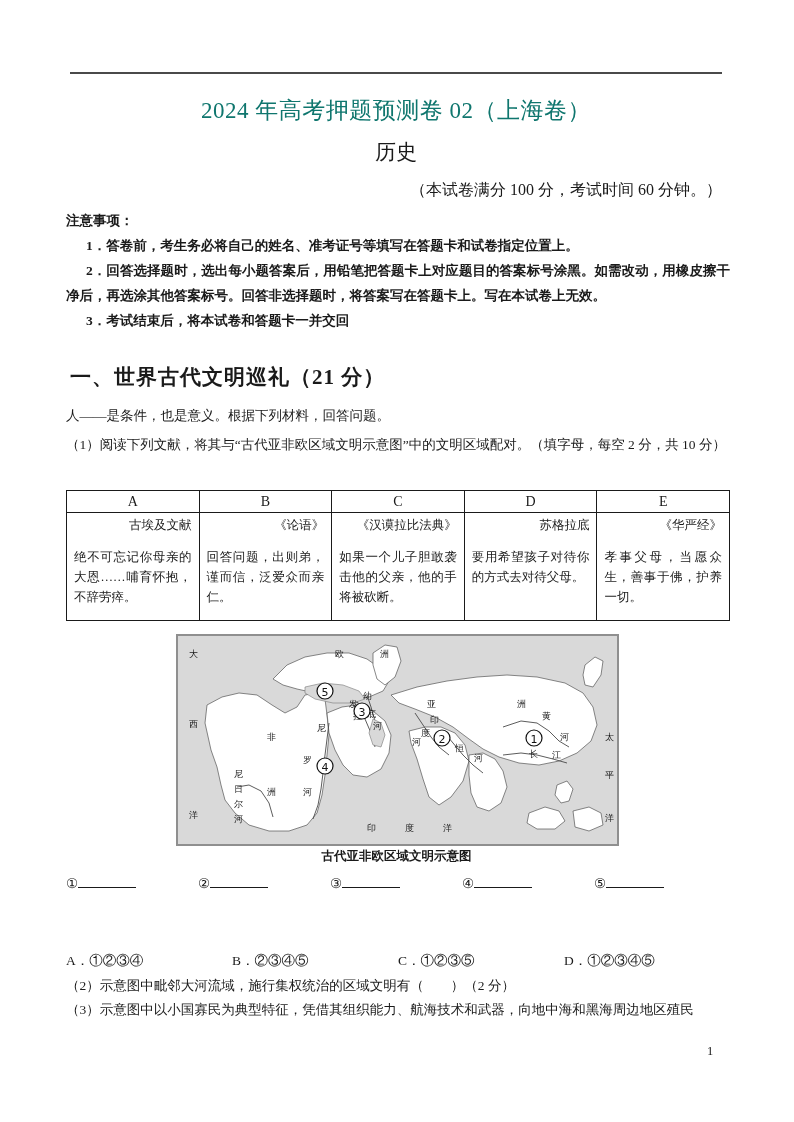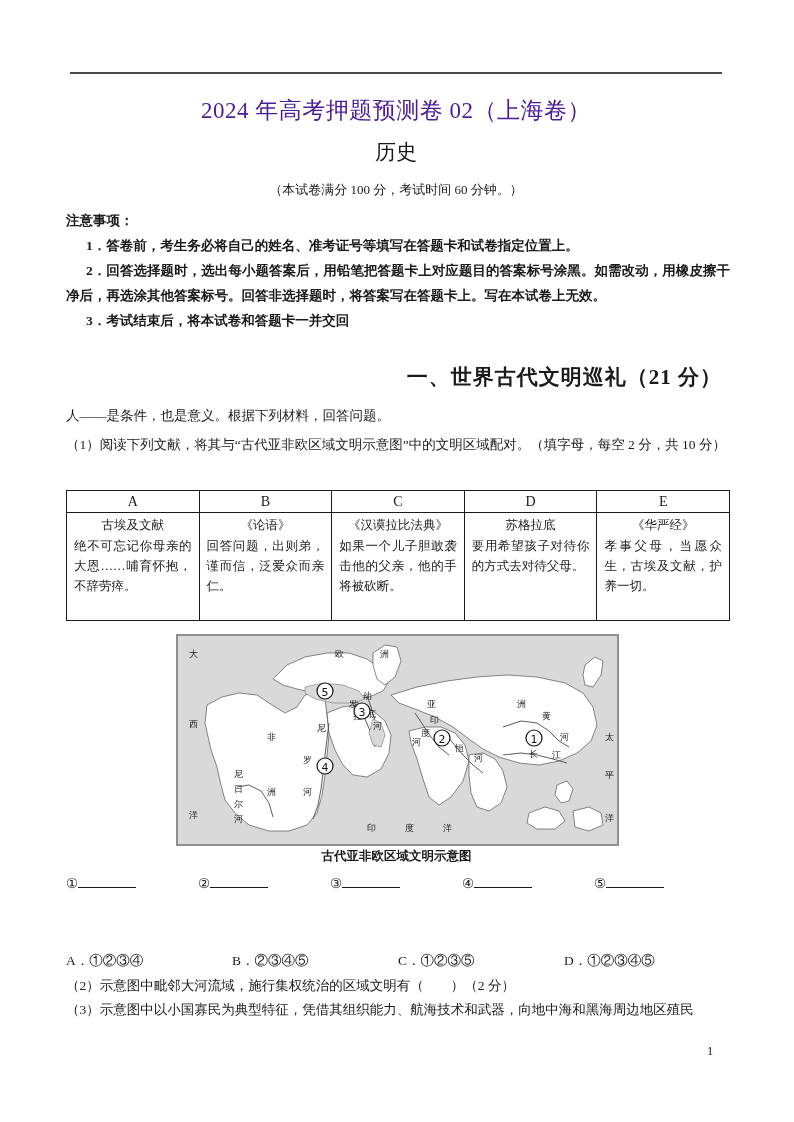--- a/index.html
+++ b/index.html
@@ -31,38 +31,38 @@
   }
   .doc-title {
     position: absolute;
     left: 70px;
     top: 94px;
     width: 652px;
     text-align: center;
     font-size: 23px;
     line-height: 34px;
     letter-spacing: 0.5px;
-    color: #4c1d95;
+    color: #0f766e;
   }
   .doc-subject {
     position: absolute;
     left: 70px;
     top: 137px;
     width: 652px;
     text-align: center;
     font-size: 21px;
     line-height: 30px;
   }
   .doc-meta {
     position: absolute;
     left: 70px;
     top: 180px;
     width: 652px;
-    text-align: center;
-    font-size: 13px;
+    text-align: right;
+    font-size: 16px;
     line-height: 20px;
   }
   .notice-title {
     position: absolute;
     left: 66px;
     top: 211px;
     font-size: 13.5px;
     font-weight: bold;
     line-height: 20px;
   }
@@ -77,21 +77,21 @@
   }
   .notice-item {
     text-indent: 20px;
     text-align: justify;
   }
   .section-heading {
     position: absolute;
     left: 70px;
     top: 362px;
     width: 652px;
-    text-align: right;
+    text-align: left;
     font-size: 21px;
     font-weight: bold;
     line-height: 30px;
     letter-spacing: 1px;
   }
   .lead-line {
     position: absolute;
     left: 66px;
     top: 404px;
     width: 664px;
@@ -128,23 +128,23 @@
     font-size: 14px;
     line-height: 21px;
   }
   .cell-inner {
     padding: 2px 7px 5px 7px;
     font-size: 12.5px;
     line-height: 20px;
     height: 100px;
   }
   .cell-title {
-    text-align: center;
+    text-align: right;
     display: block;
-    margin-bottom: 1px;
+    margin-bottom: 12px;
   }
   .cell-body {
     display: block;
     text-align: justify;
   }
   
   .map-wrap {
     position: absolute;
     left: 176px;
     top: 634px;
@@ -278,21 +278,21 @@
         </td>
         <td>
           <div class="cell-inner">
             <span class="cell-title">苏格拉底</span>
             <span class="cell-body">要用希望孩子对待你的方式去对待父母。</span>
           </div>
         </td>
         <td>
           <div class="cell-inner">
             <span class="cell-title">《华严经》</span>
-            <span class="cell-body">孝事父母，当愿众生，古埃及文献，护养一切。</span>
+            <span class="cell-body">孝事父母，当愿众生，善事于佛，护养一切。</span>
           </div>
         </td>
       </tr>
     </tbody>
   </table>
 
   <div class="map-wrap">
     <svg class="map-svg" width="441" height="210" viewBox="0 0 441 210">
       <rect x="0" y="0" width="441" height="210" fill="#d9d9d9"></rect>
 

